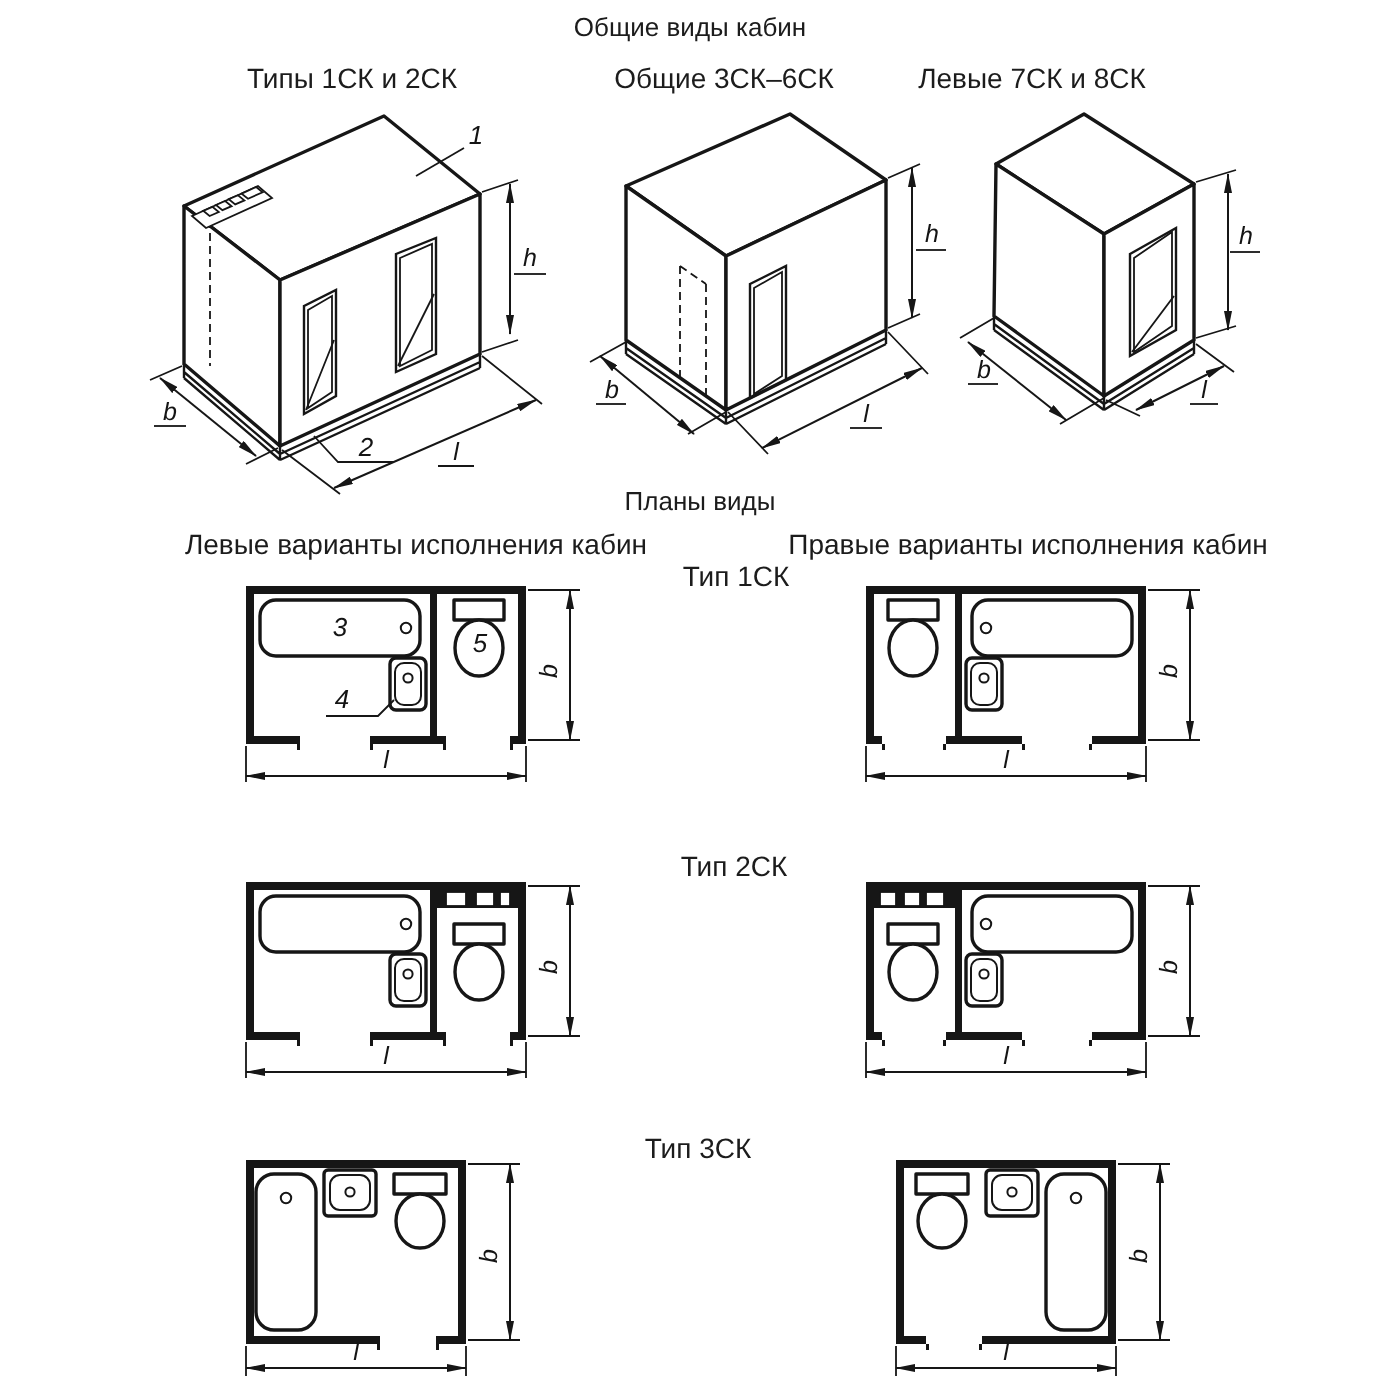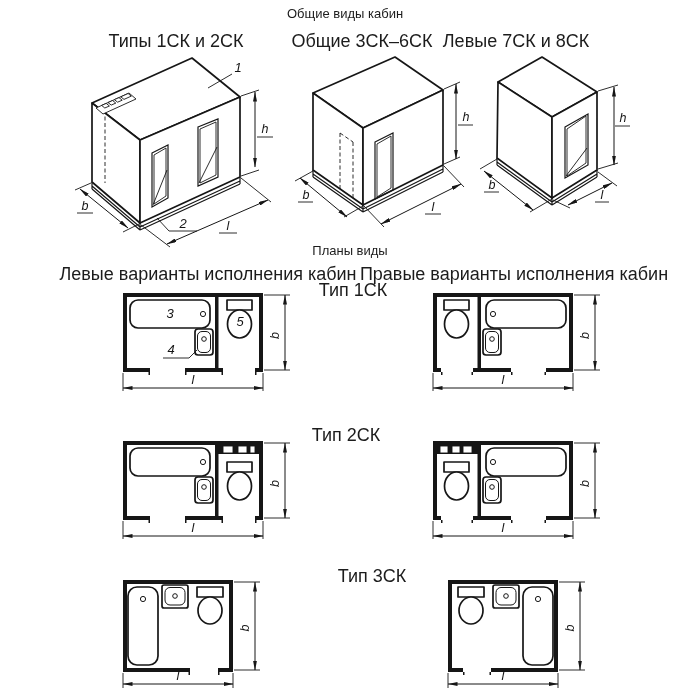--- a/index.html
+++ b/index.html
@@ -1,19 +1,19 @@
 <!DOCTYPE html>
 <html><head>
 <meta charset="utf-8">
 <style>
   html,body{margin:0;padding:0;background:#ffffff;}
   .canvas{position:relative;width:700px;height:700px;background:#ffffff;
           font-family:"Liberation Sans",sans-serif;color:#1a1a1a;overflow:hidden;}
   .lbl{position:absolute;transform:translateX(-50%);white-space:nowrap;
-       font-size:18px;color:#1c1c1c;}
+       font-size:14px;color:#1c1c1c;}
   .lbl.big{font-size:13px;}
   svg{position:absolute;overflow:visible;}
   svg text{font-family:"Liberation Sans",sans-serif;font-style:italic;fill:#141414;}
   .dim-t{font-size:12.5px;}
   .call-t{font-size:13px;}
   .w{fill:#161616;stroke:none;}
   .out{fill:#ffffff;stroke:#161616;stroke-width:1.7;stroke-linejoin:round;}
   .fx{fill:#ffffff;stroke:#161616;stroke-width:1.7;stroke-linejoin:round;}
   .fx2{fill:none;stroke:#161616;stroke-width:1;}
   .med{fill:none;stroke:#161616;stroke-width:1.2;}
@@ -155,23 +155,23 @@
       <path class="thin" d="M83,145 L100,153 M128,117 L147,131"></path>
       <line class="dln" x1="98" y1="150" x2="142" y2="128" marker-start="url(#ae)" marker-end="url(#ae)"></line>
       <text class="dim-t" x="132" y="144" text-anchor="middle">l</text>
       <path class="thin" d="M125,147 L139,147"></path>
     </g>
   </svg>
 
   <div class="lbl big" style="left:350px;top:243px">Планы виды</div>
   <div class="lbl" style="left:514px;top:264px">Правые варианты исполнения кабин</div>
   <div class="lbl" style="left:208px;top:264px">Левые варианты исполнения кабин</div>
-  <div class="lbl" style="left:353px;top:280px">Тип 1СК</div>
-  <div class="lbl" style="left:346px;top:425px">Тип 2СК</div>
-  <div class="lbl" style="left:372px;top:566px">Тип 3СК</div>
+  <div class="lbl" style="left:368px;top:280px">Тип 1СК</div>
+  <div class="lbl" style="left:367px;top:425px">Тип 2СК</div>
+  <div class="lbl" style="left:349px;top:566px">Тип 3СК</div>
 
   <svg style="left:123px;top:293px" width="175" height="100" viewBox="0 0 175 100">
     <g class="w">
       <rect x="0" y="0" width="140" height="4"></rect>
       <rect x="0" y="4" width="4" height="75"></rect>
       <rect x="136" y="4" width="4" height="75"></rect>
       <rect x="0" y="75" width="27" height="4"></rect>
       <rect x="62" y="75" width="38" height="4"></rect>
       <rect x="132" y="75" width="8" height="4"></rect>
       <rect x="92" y="4" width="3.5" height="71"></rect>

